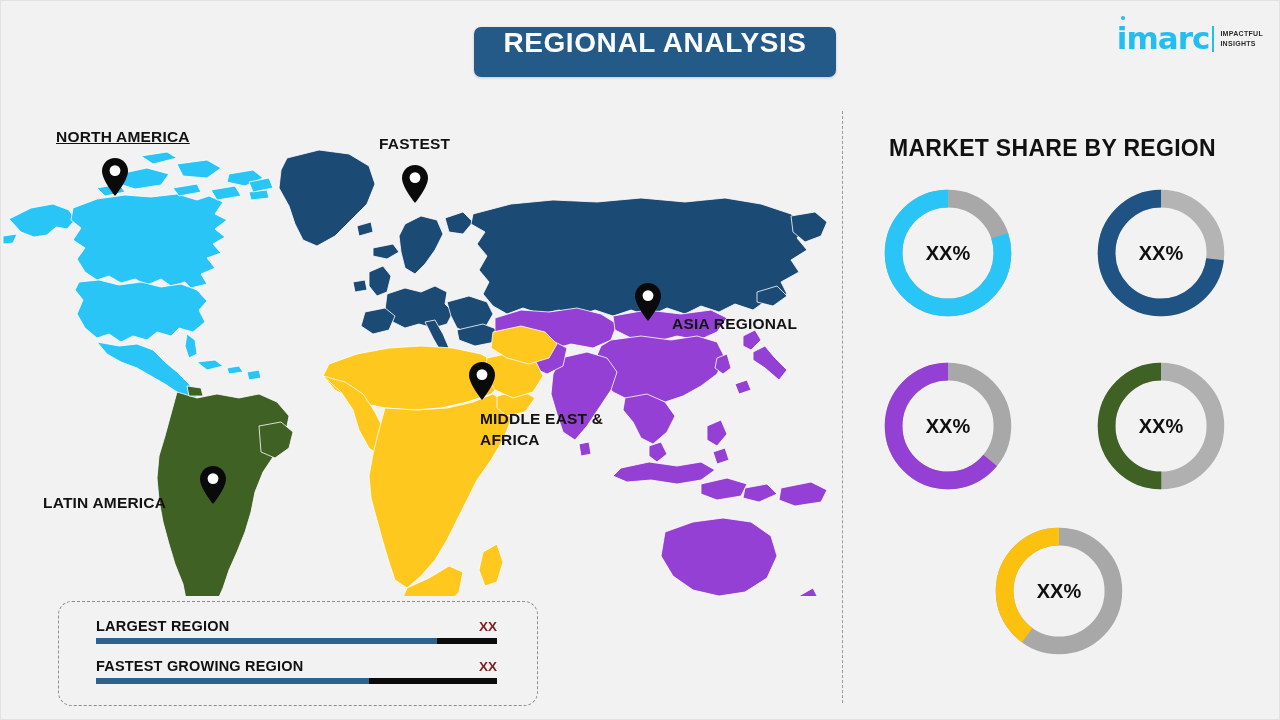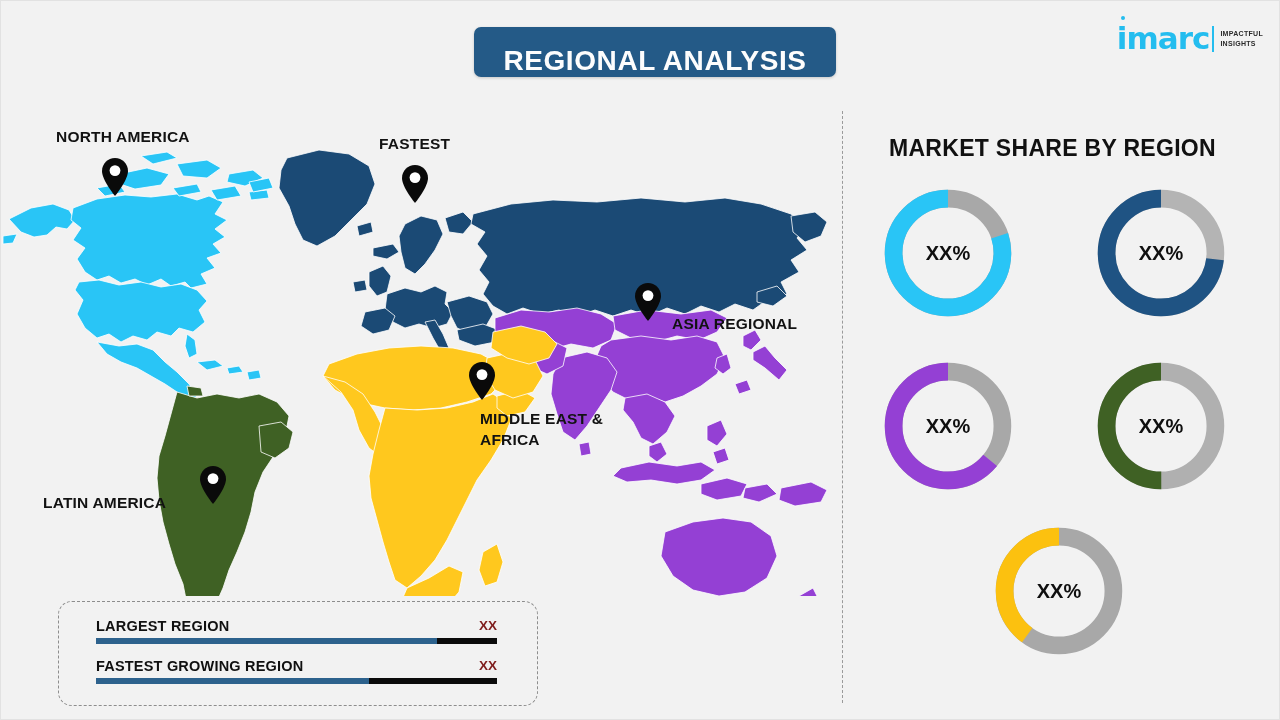--- a/index.html
+++ b/index.html
@@ -13,21 +13,21 @@
   #page {
     position:absolute; inset:0;
     background:#f2f2f2;
     border:1px solid #e2e2e2;
   }
 
   
   #title-banner{
     position:absolute; left:473px; top:26px; width:362px; height:50px;
     background:#245a87; border-radius:7px;
-    display:flex; align-items:flex-end; justify-content:center;
+    display:flex; align-items:flex-start; justify-content:center;
     box-shadow:0 1px 3px rgba(0,0,0,.18);
   }
   #title-banner .t{
     color:#fdfdfd; font-size:28px; font-weight:bold; letter-spacing:.6px;
   }
 
   
   #logo{ position:absolute; right:16px; top:22px; display:flex; align-items:center; }
   #logo .word{
     font-size:31px; font-weight:bold; color:#24bdef; letter-spacing:-1px;
@@ -50,21 +50,21 @@
 
   
   #map-wrap{ position:absolute; left:0px; top:95px; width:830px; height:500px; }
   #map-wrap svg{ width:100%; height:100%; display:block; }
 
   
   .region-label{
     position:absolute; font-size:15.5px; font-weight:bold; color:#121212;
     letter-spacing:.2px; line-height:1.35; white-space:pre-line;
   }
-  #label-north-america{ left:55px; top:126px; }
+  #label-north-america{ left:55px; top:126px;text-decoration:underline; }
   #label-europe{ left:378px; top:133px; }
   #label-asia-pacific{ left:671px; top:313px; }
   #label-middle-east{ left:479px; top:408px; }
   #label-latin-america{ left:42px; top:492px; }
 
   
   .pin{ position:absolute; width:30px; height:40px; }
   .pin svg{ width:100%; height:100%; display:block; }
   #pin-north-america{ left:99px; top:156px; }
   #pin-europe{ left:399px; top:163px; }
@@ -72,21 +72,21 @@
   #pin-middle-east{ left:466px; top:360px; }
   #pin-latin-america{ left:197px; top:464px; }
 
   
   #legend-box{
     position:absolute; left:57px; top:600px; width:480px; height:105px;
     border:1.6px dashed #8d8d8d; border-radius:14px;
     padding:16px 40px 0 37px;
   }
   .legend-row{ position:relative; margin-bottom:14px; }
-  .legend-row .lrtop{ display:flex; align-items:flex-start; justify-content:space-between; }
+  .legend-row .lrtop{ display:flex; align-items:flex-end; justify-content:space-between; }
   .legend-row .lname{ font-size:14.5px; font-weight:bold; color:#101010; letter-spacing:.2px; }
   .legend-row .lval{ font-size:13.5px; font-weight:bold; color:#7f1d1d; }
   .legend-row .ltrack{
     position:relative; height:6px; background:#0b0b0b; margin-top:4px; width:100%;
   }
   .legend-row .lfill{
     position:absolute; left:0; top:0; height:100%; background:#2d628d;
   }
 
   

